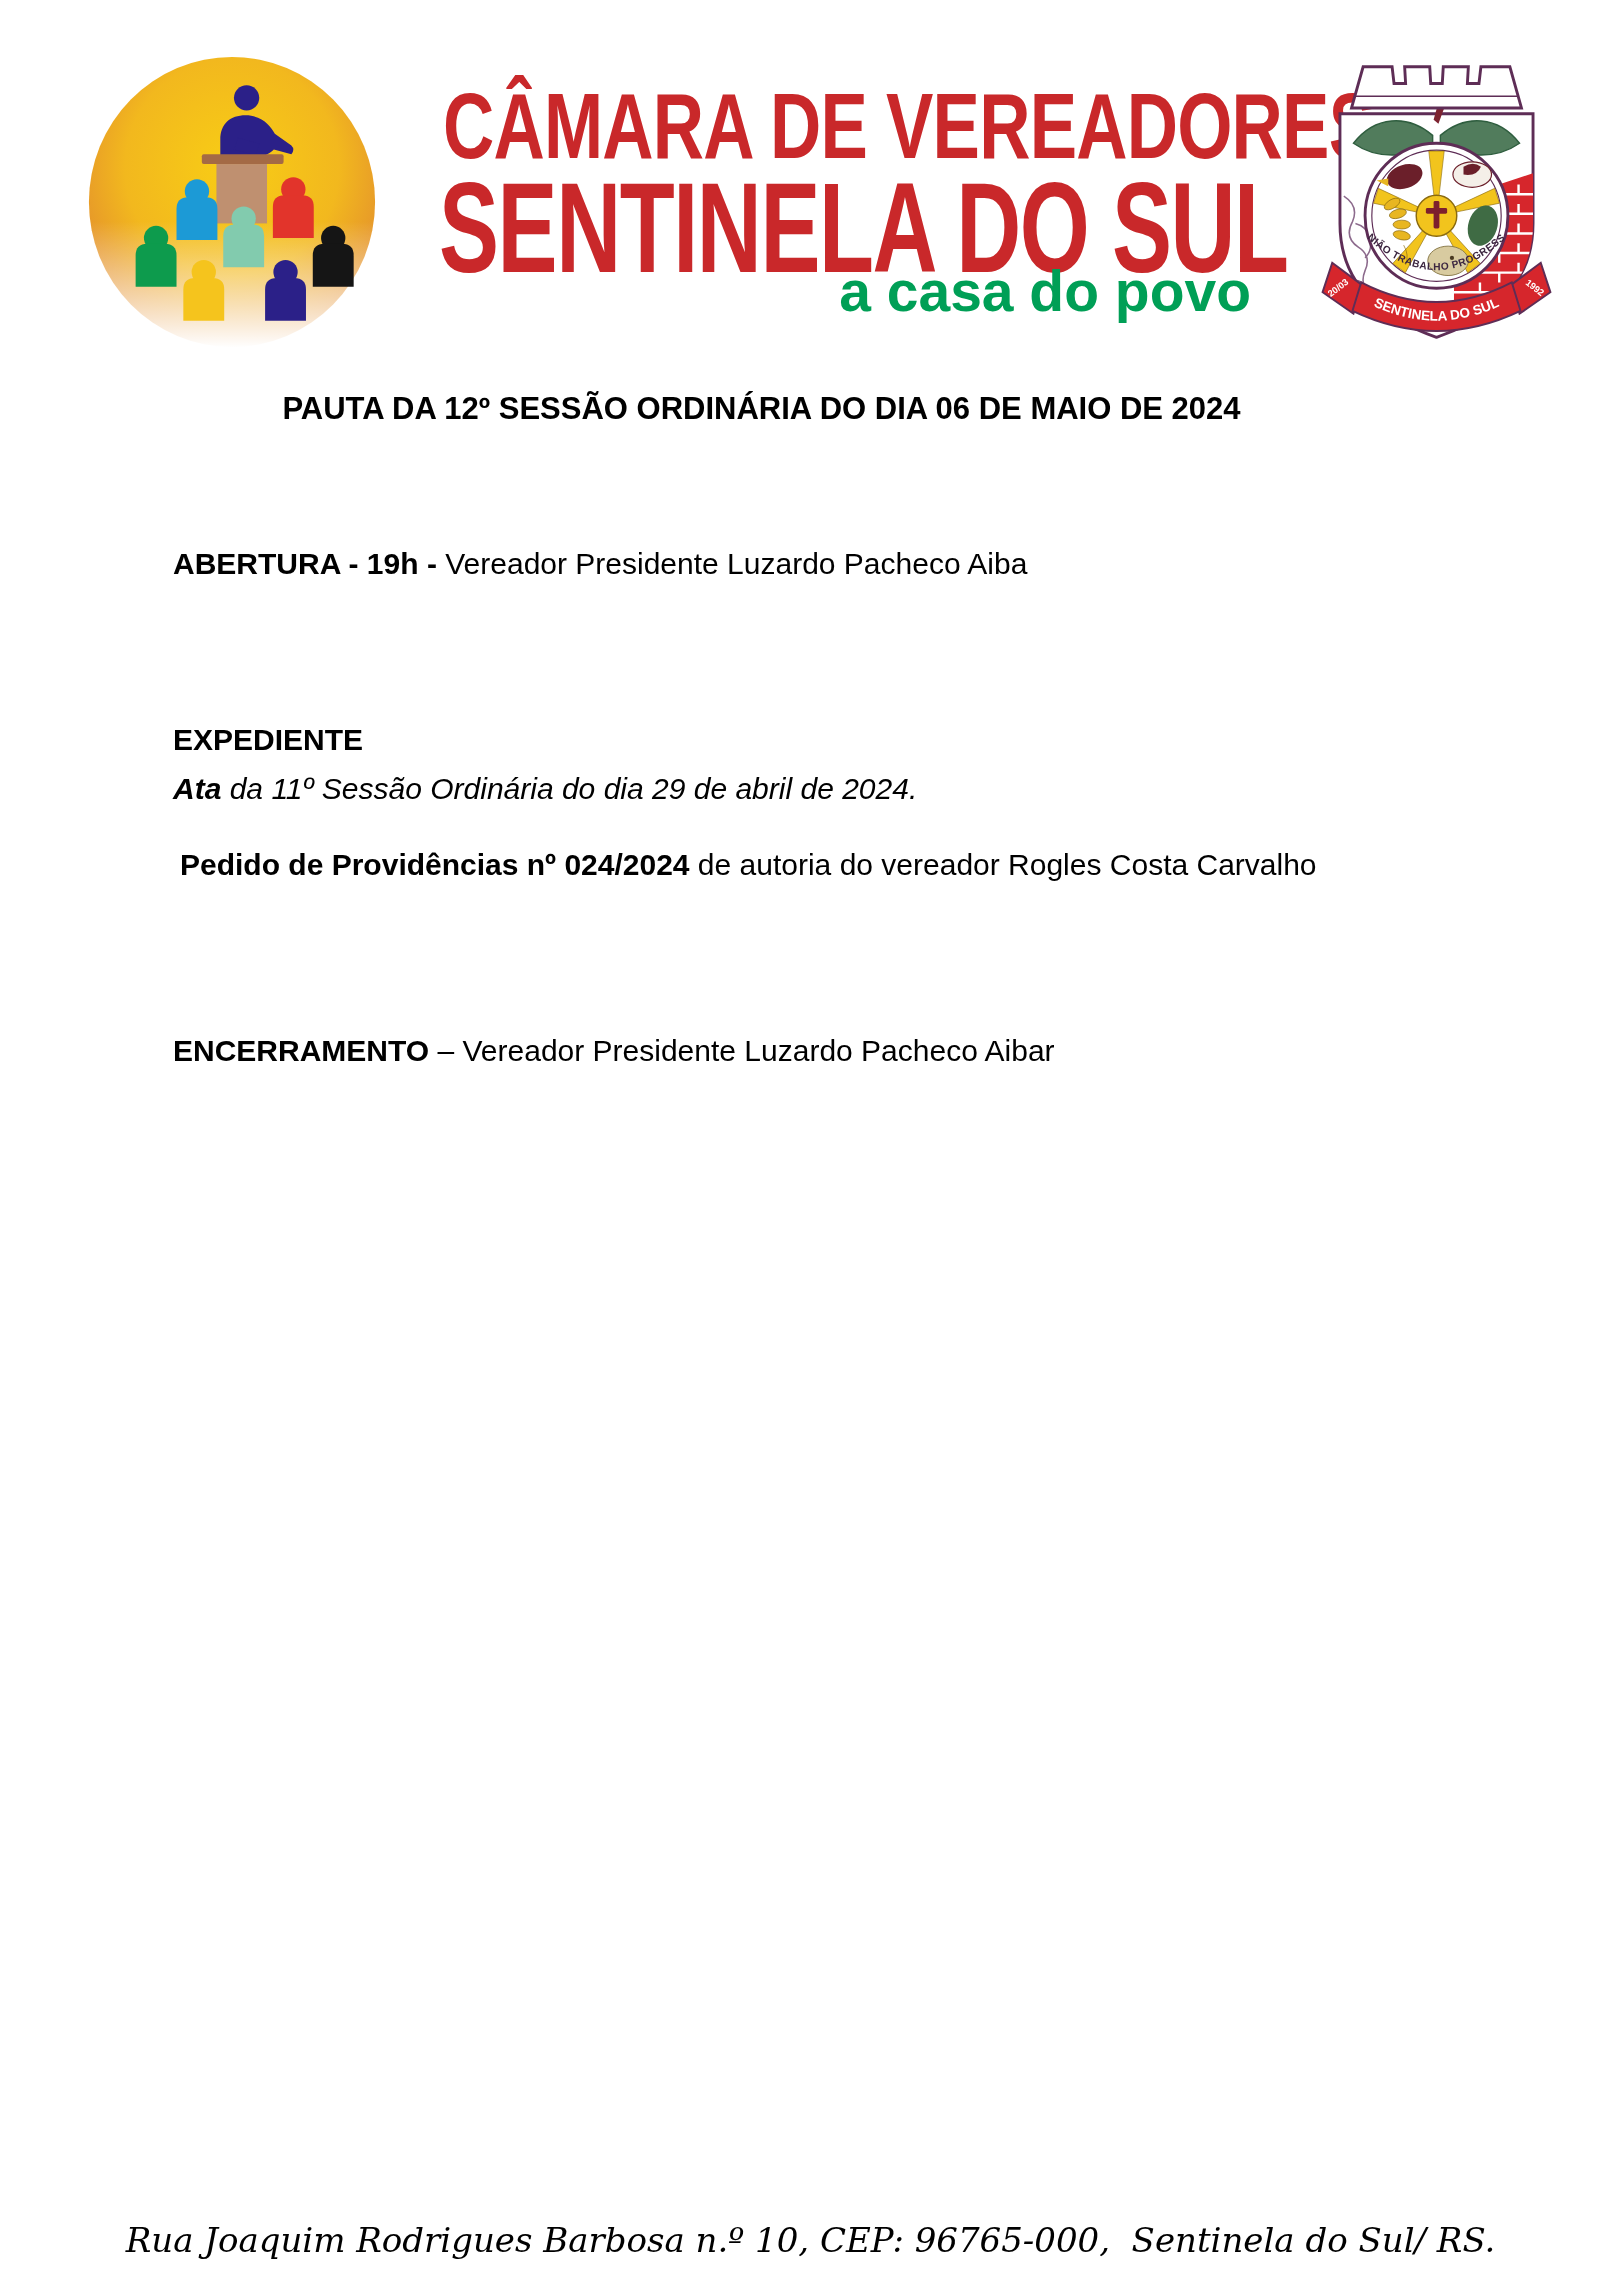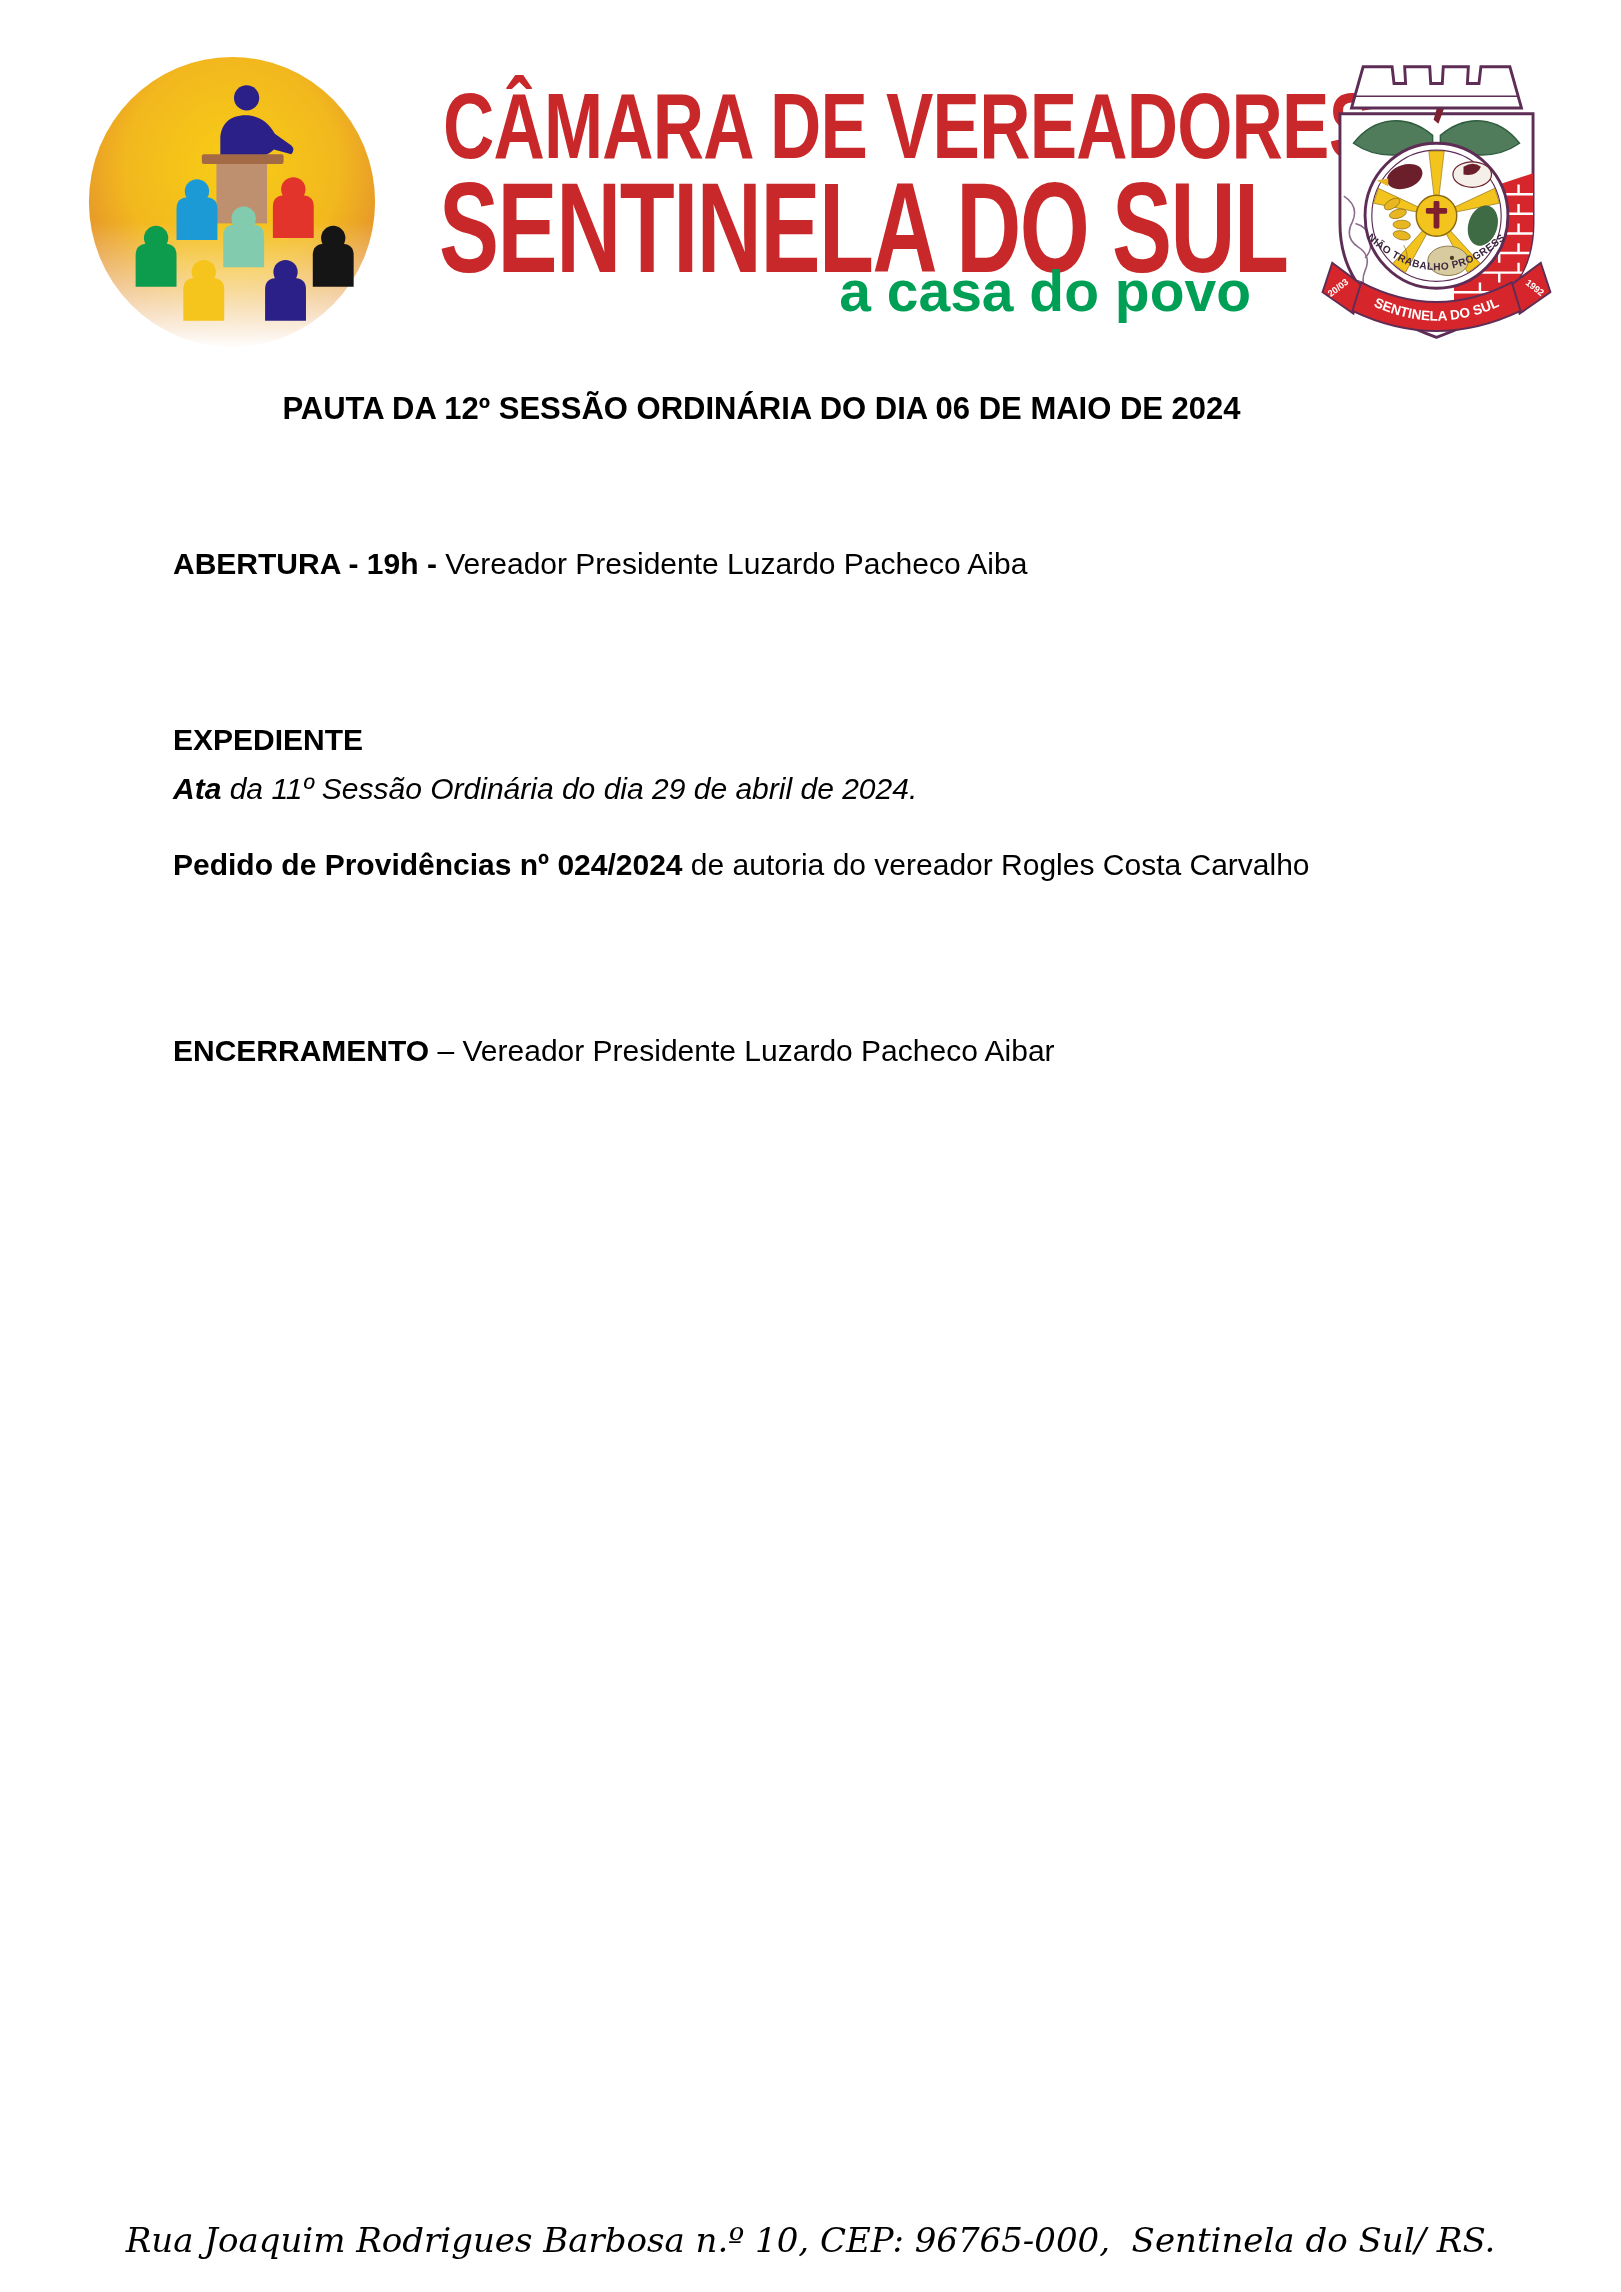--- a/index.html
+++ b/index.html
@@ -28,21 +28,21 @@
 
   
   .doc-title {
     left:0; top:391px; width:1523px; text-align:center;
     font-size:31px; font-weight:bold; white-space:nowrap;
   }
   .line { left:173px; font-size:30px; white-space:nowrap; }
   .abertura      { top:547px; }
   .expediente    { top:699px; font-weight:bold;margin-top:24px; }
   .item-ata      { top:772px;font-style:italic; }
-  .item-pedido   { top:848px; }
+  .item-pedido   { top:848px;margin-left:7px; }
   .encerramento  { top:1034px; }
 
   
   .footer {
     left:0; top:2098px; width:1621px; text-align:center;
     font-family:"DejaVu Serif", serif; font-style:italic;
     font-size:34px; line-height:57px; white-space:pre-wrap;
   }
 </style>
 </head>

